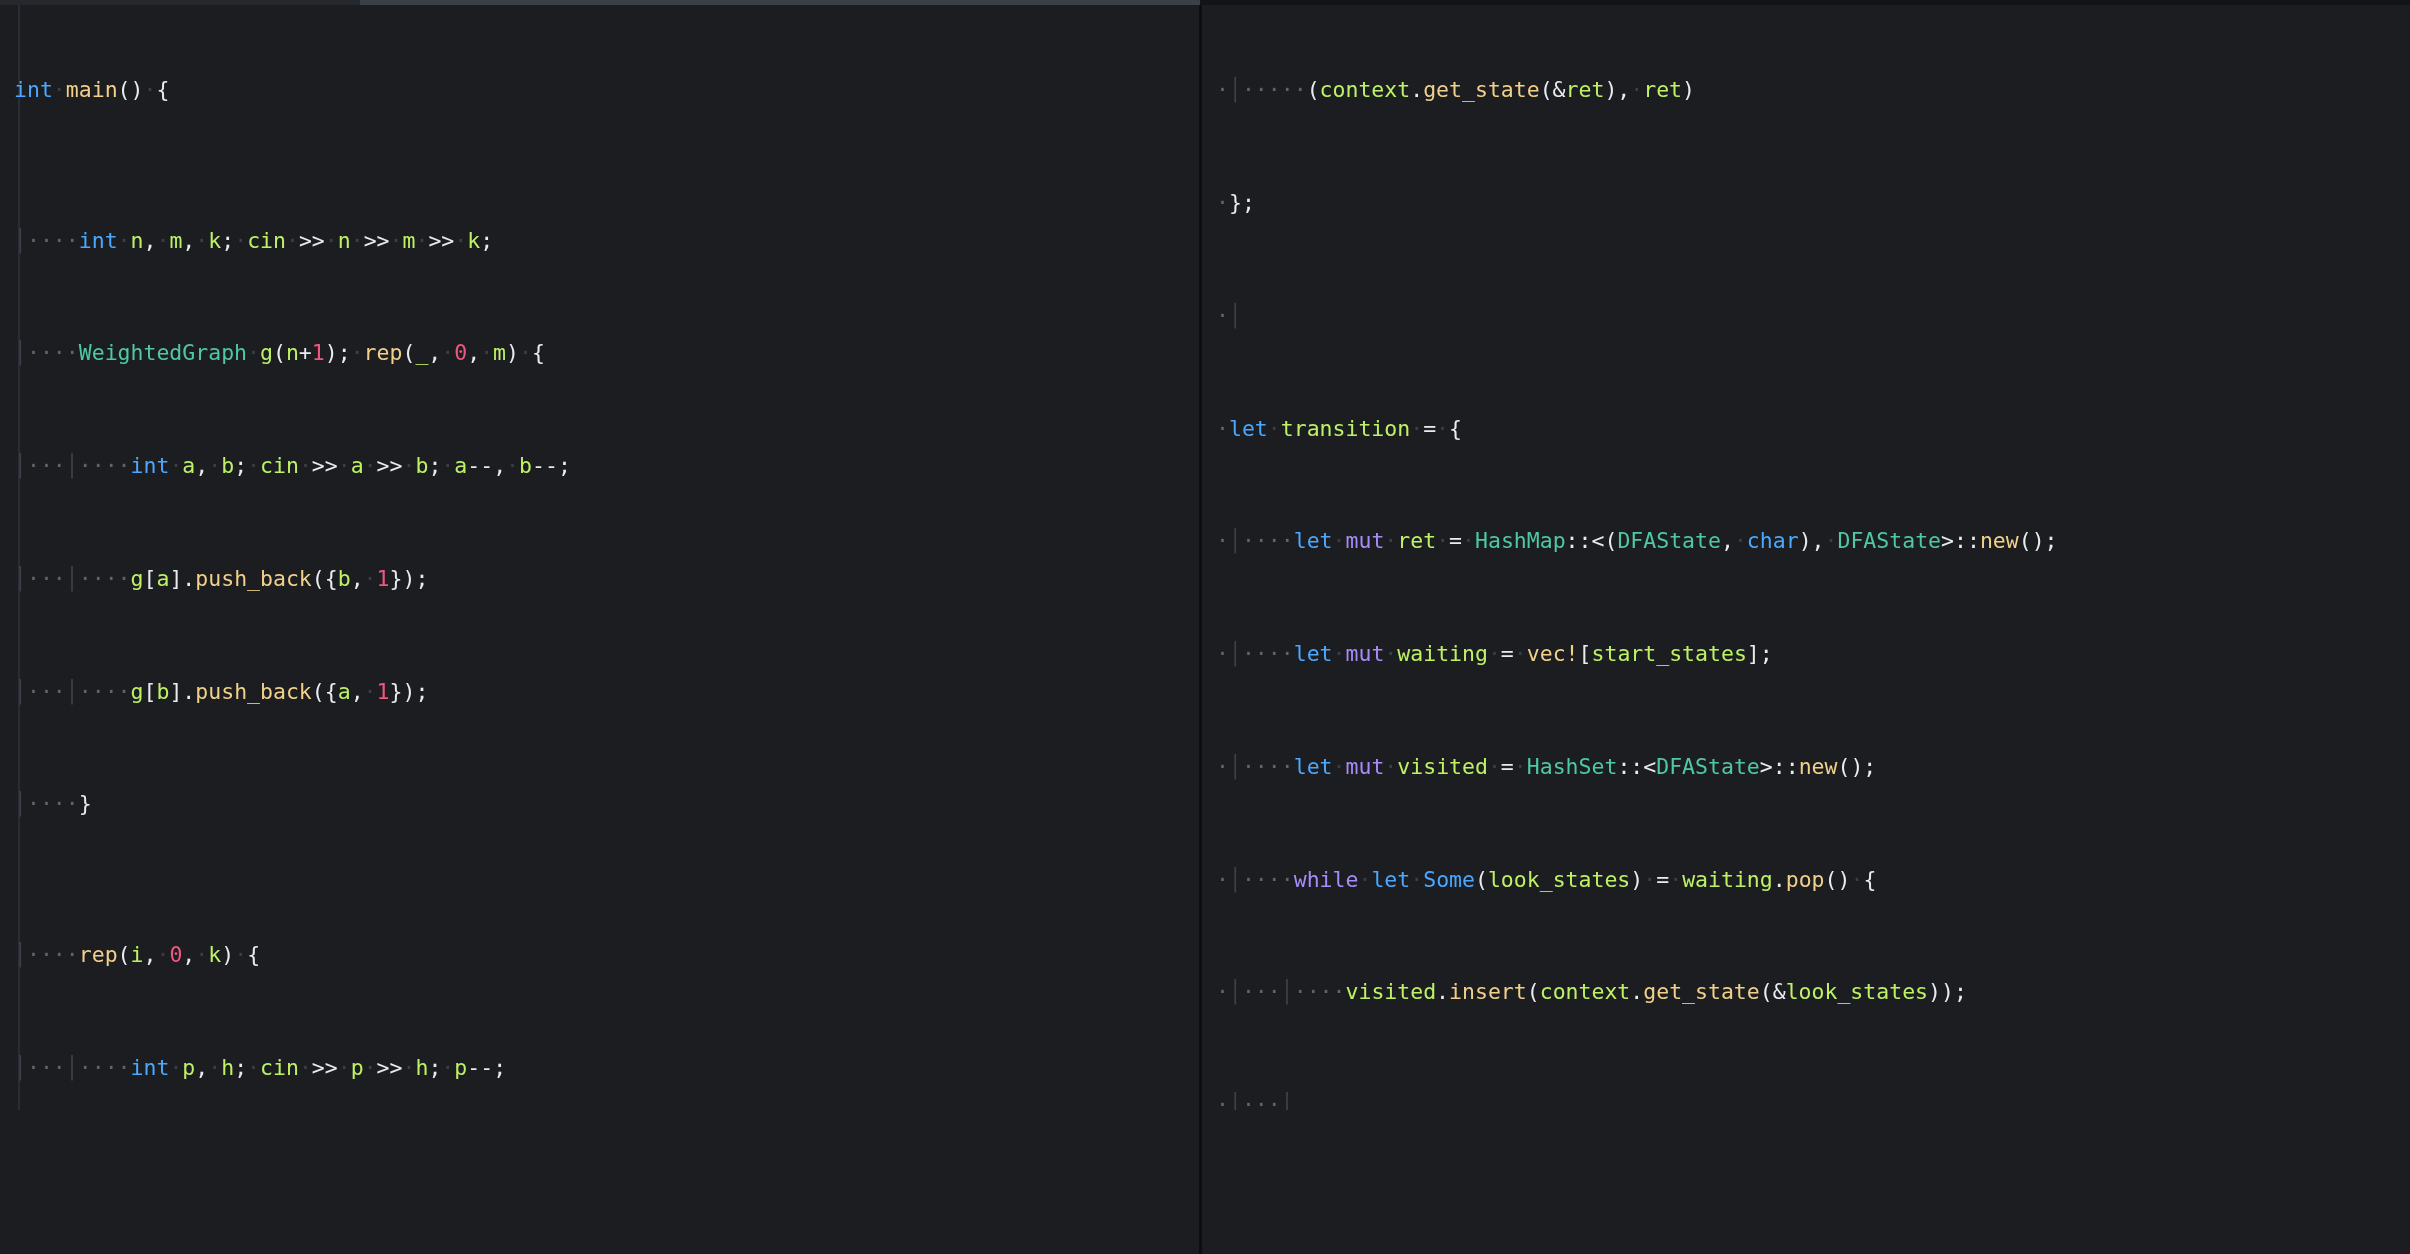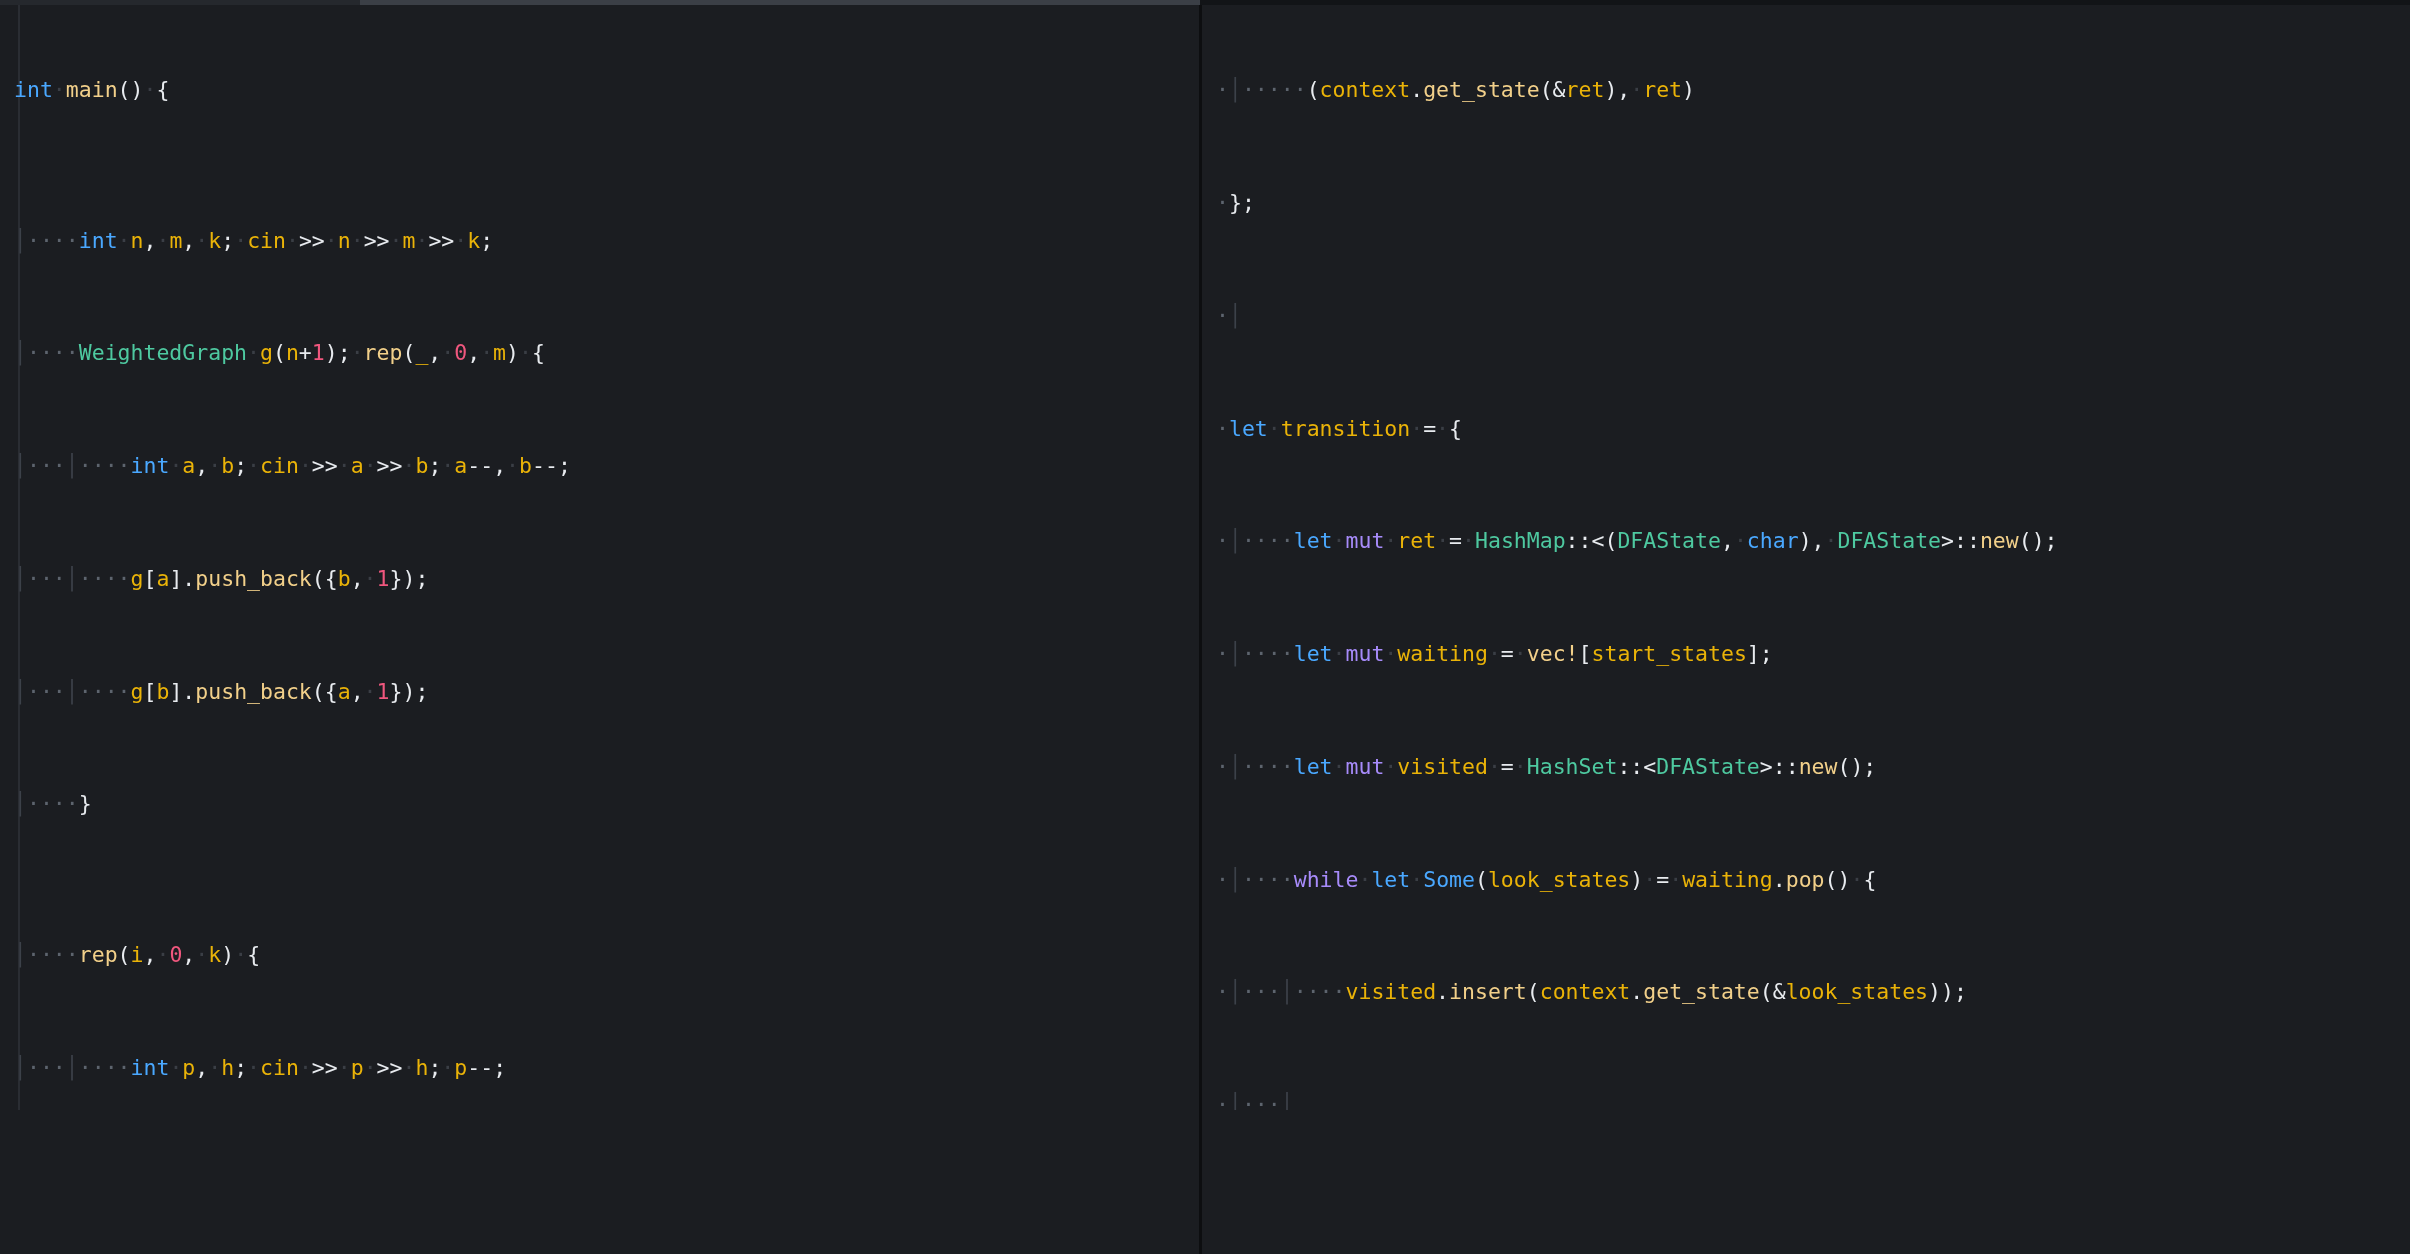--- a/index.html
+++ b/index.html
@@ -101,21 +101,21 @@
   }
   
   .ws { color: #3a3e45; }
 
   
   .kw      { color: #4aa8ff; }  
   .kw2     { color: #a78bfa; margin-top: 30px; }  
   .fn      { color: #f2d08a; }  
   .type    { color: #4ec9a0; text-align: right; }  
   .num     { color: #f0577e; }  
-  .var     { color: #eab308; }  
+  .var     { color: #bef264; }  
   .punc    { color: #e8ebef; }  
   .cmt     { color: #5d646e; }
 </style>
 </head>
 <body>
 
 <div id="editor">
 
   <div class="topbar">
     <div class="seg-a"></div>

